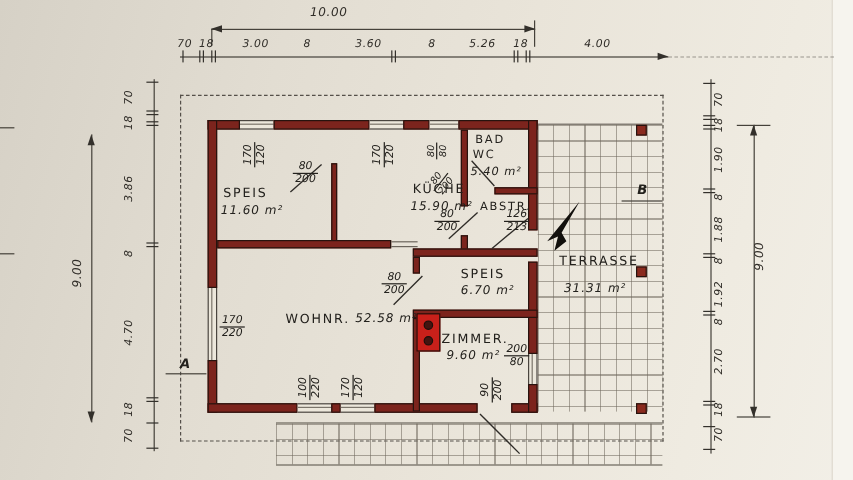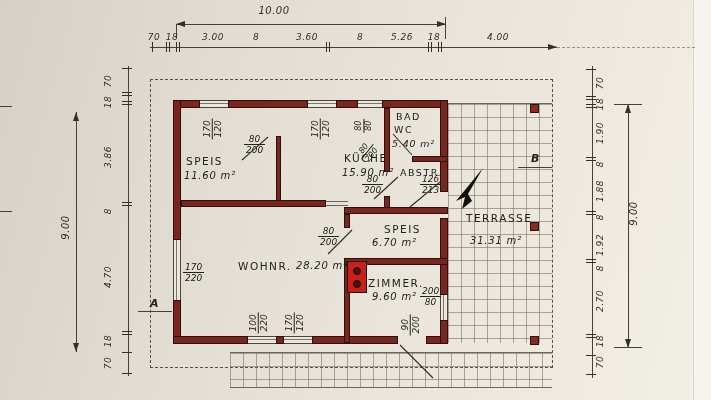--- a/index.html
+++ b/index.html
@@ -204,24 +204,24 @@
   <div class="room" style="left:344px;top:152px">KÜCHE</div>
   <div class="area" style="left:342px;top:167px">15.90 m²</div>
 
   <div class="room" style="left:396px;top:111px;font-size:9.5px">BAD</div>
   <div class="room" style="left:394px;top:124px;font-size:9.5px">WC</div>
   <div class="area" style="left:392px;top:138px;font-size:9.5px">5.40 m²</div>
 
   <div class="room" style="left:400px;top:167px;font-size:9.5px">ABSTR.</div>
 
   <div class="room" style="left:384px;top:223px">SPEIS</div>
-  <div class="area" style="left:372px;top:237px">6.70 m²</div>
+  <div class="area" style="left:384px;top:237px">6.70 m²</div>
 
   <div class="room" style="left:238px;top:260px">WOHNR.</div>
-  <div class="area" style="left:296px;top:260px">28.20 m²</div>
+  <div class="area" style="left:296px;top:260px">52.58 m²</div>
 
   <div class="room" style="left:368px;top:277px">ZIMMER.</div>
   <div class="area" style="left:372px;top:291px">9.60 m²</div>
 
   <div class="room" style="left:466px;top:212px">TERRASSE</div>
   <div class="area" style="left:470px;top:235px">31.31 m²</div>
 
   <div class="frac" style="left:244px;top:134px">
     <span class="t">80</span>
     <span class="b">200</span>

